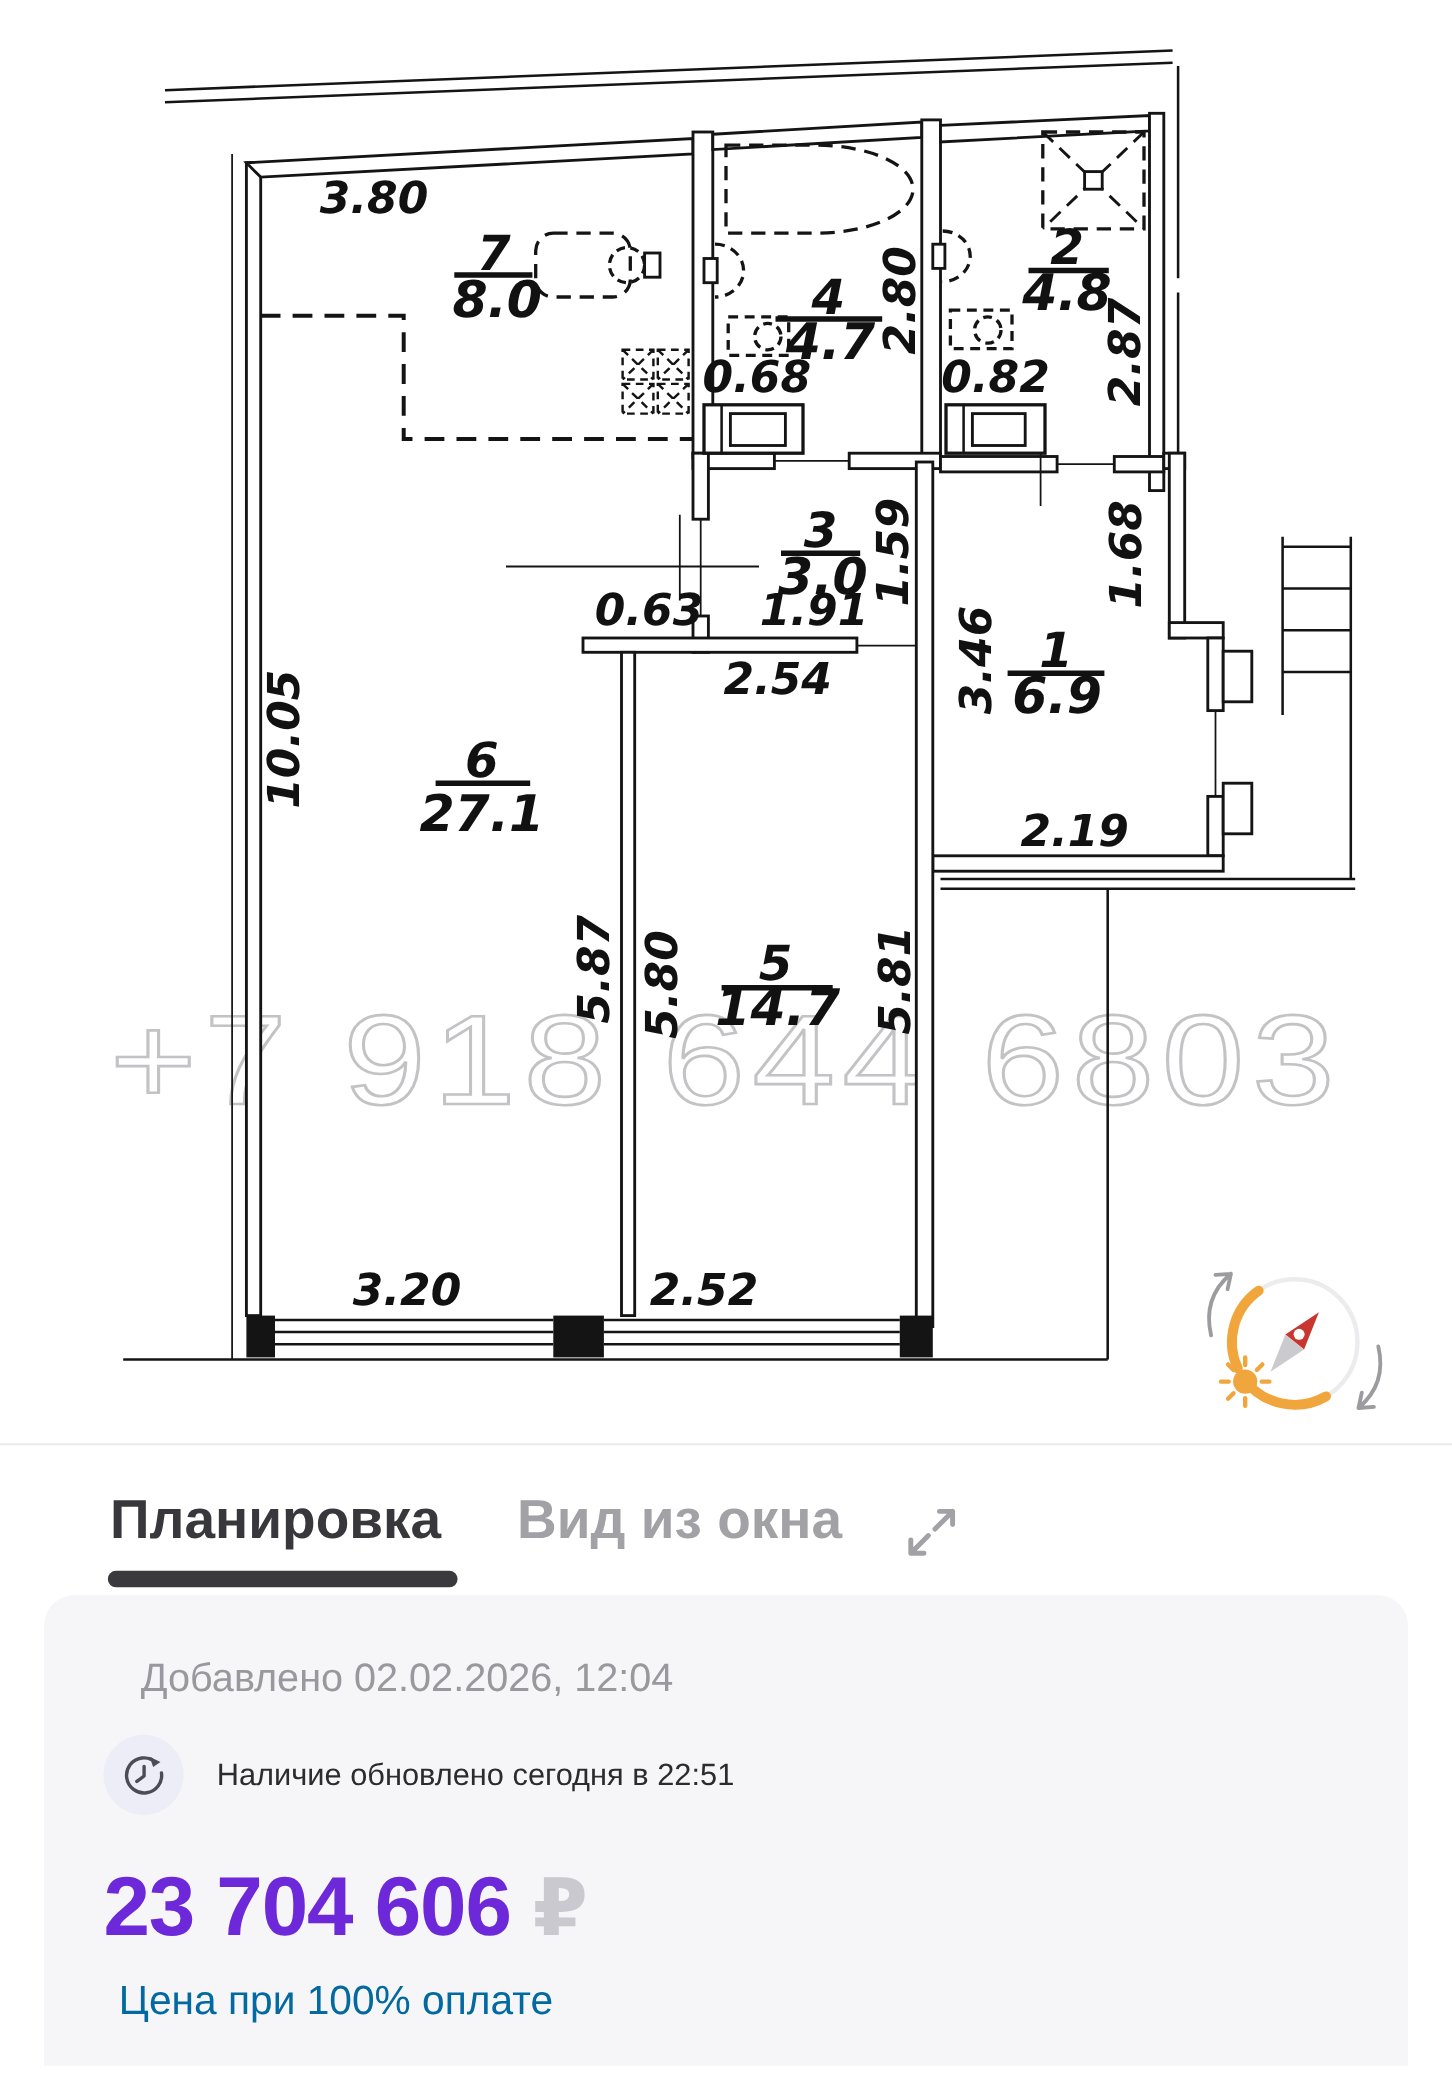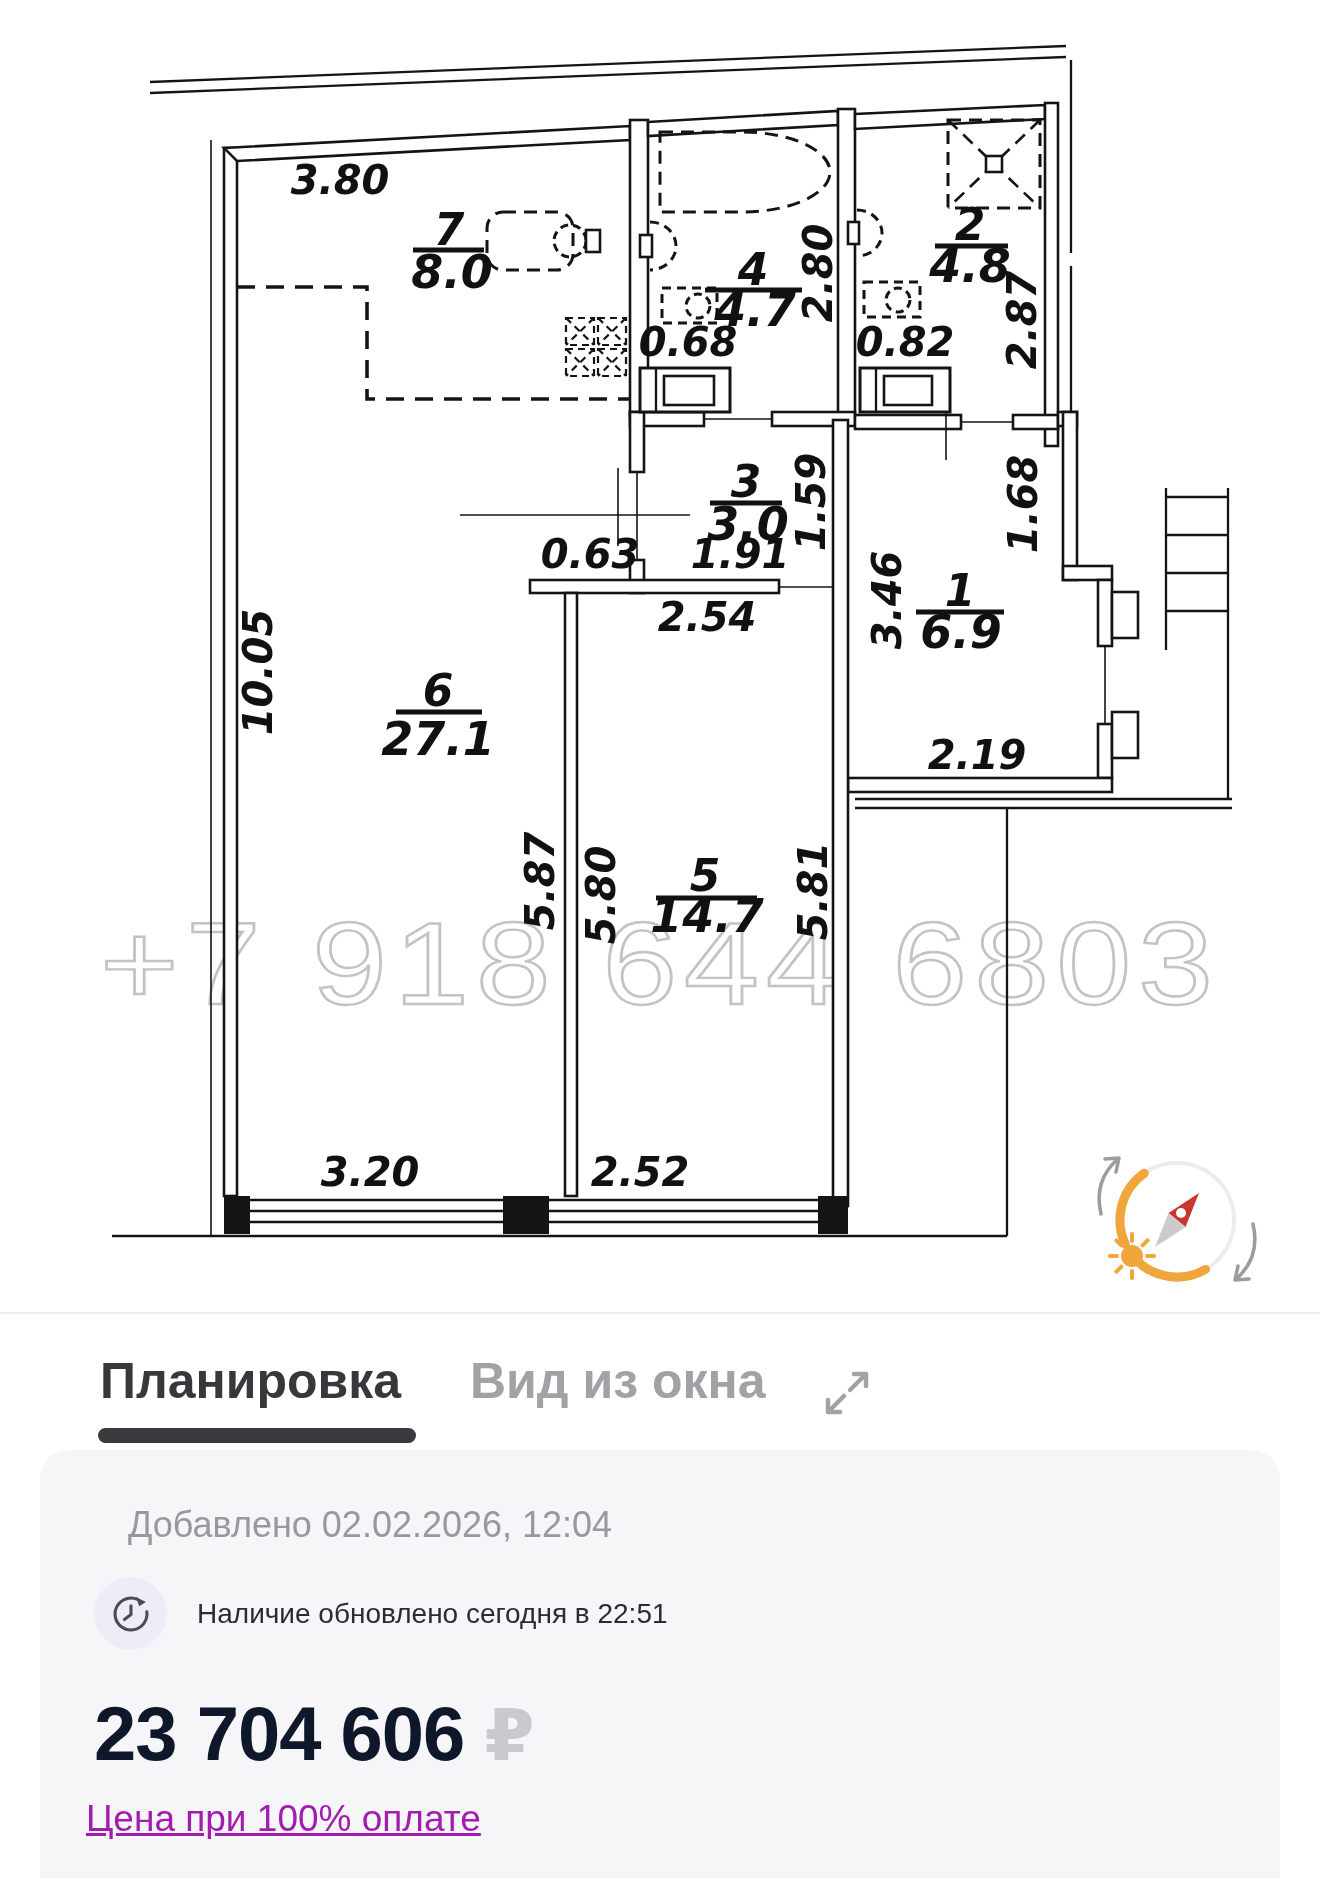--- a/index.html
+++ b/index.html
@@ -27,23 +27,23 @@
   .tab-underline{position:absolute;left:98px;top:1428px;width:318px;height:15px;border-radius:9px;background:#3a3a3e;}
   .expand-icon{position:absolute;left:820px;top:1366px;width:54px;height:54px;}
 
   
   .card{position:absolute;left:40px;top:1450px;width:1240px;height:428px;background:#f6f6f8;border-radius:28px 28px 0 0;}
   .added{position:absolute;left:54px;top:54px;font-size:36px;color:#98989e;margin-left:34px;}
   .avail-row{position:absolute;left:54px;top:127px;height:73px;display:flex;align-items:center;}
   .avail-icon{width:73px;height:73px;border-radius:50%;background:#ededf8;display:flex;align-items:center;justify-content:center;margin-right:30px;flex:0 0 auto;}
   .avail-text{font-size:28px;font-weight:500;color:#2b2b30;white-space:nowrap;}
   .price-row{position:absolute;left:54px;top:240px;white-space:nowrap;}
-  .price{font-size:76px;font-weight:800;color:#0f172a;letter-spacing:-1px;}
+  .price{font-size:76px;font-weight:800;color:#6d28d9;letter-spacing:-1px;}
   .currency{font-size:72px;font-weight:700;color:#c9c9cf;margin-left:20px;font-family:"DejaVu Sans","Liberation Sans",sans-serif;}
-  .price-note{position:absolute;left:46px;top:348px;font-size:37px;font-weight:500;color:#a21caf;text-decoration:underline;}
+  .price-note{position:absolute;left:68px;top:348px;font-size:37px;font-weight:500;color:#0369a1;}
 </style>
 </head>
 <body>
 
 <div class="page">
 
   <svg class="plan-svg" width="1320" height="1300" viewBox="0 0 1320 1300">
 
     <text class="wm" x="660" y="1004" text-anchor="middle" textLength="1120" lengthAdjust="spacingAndGlyphs">+7 918 644 6803</text>
 

